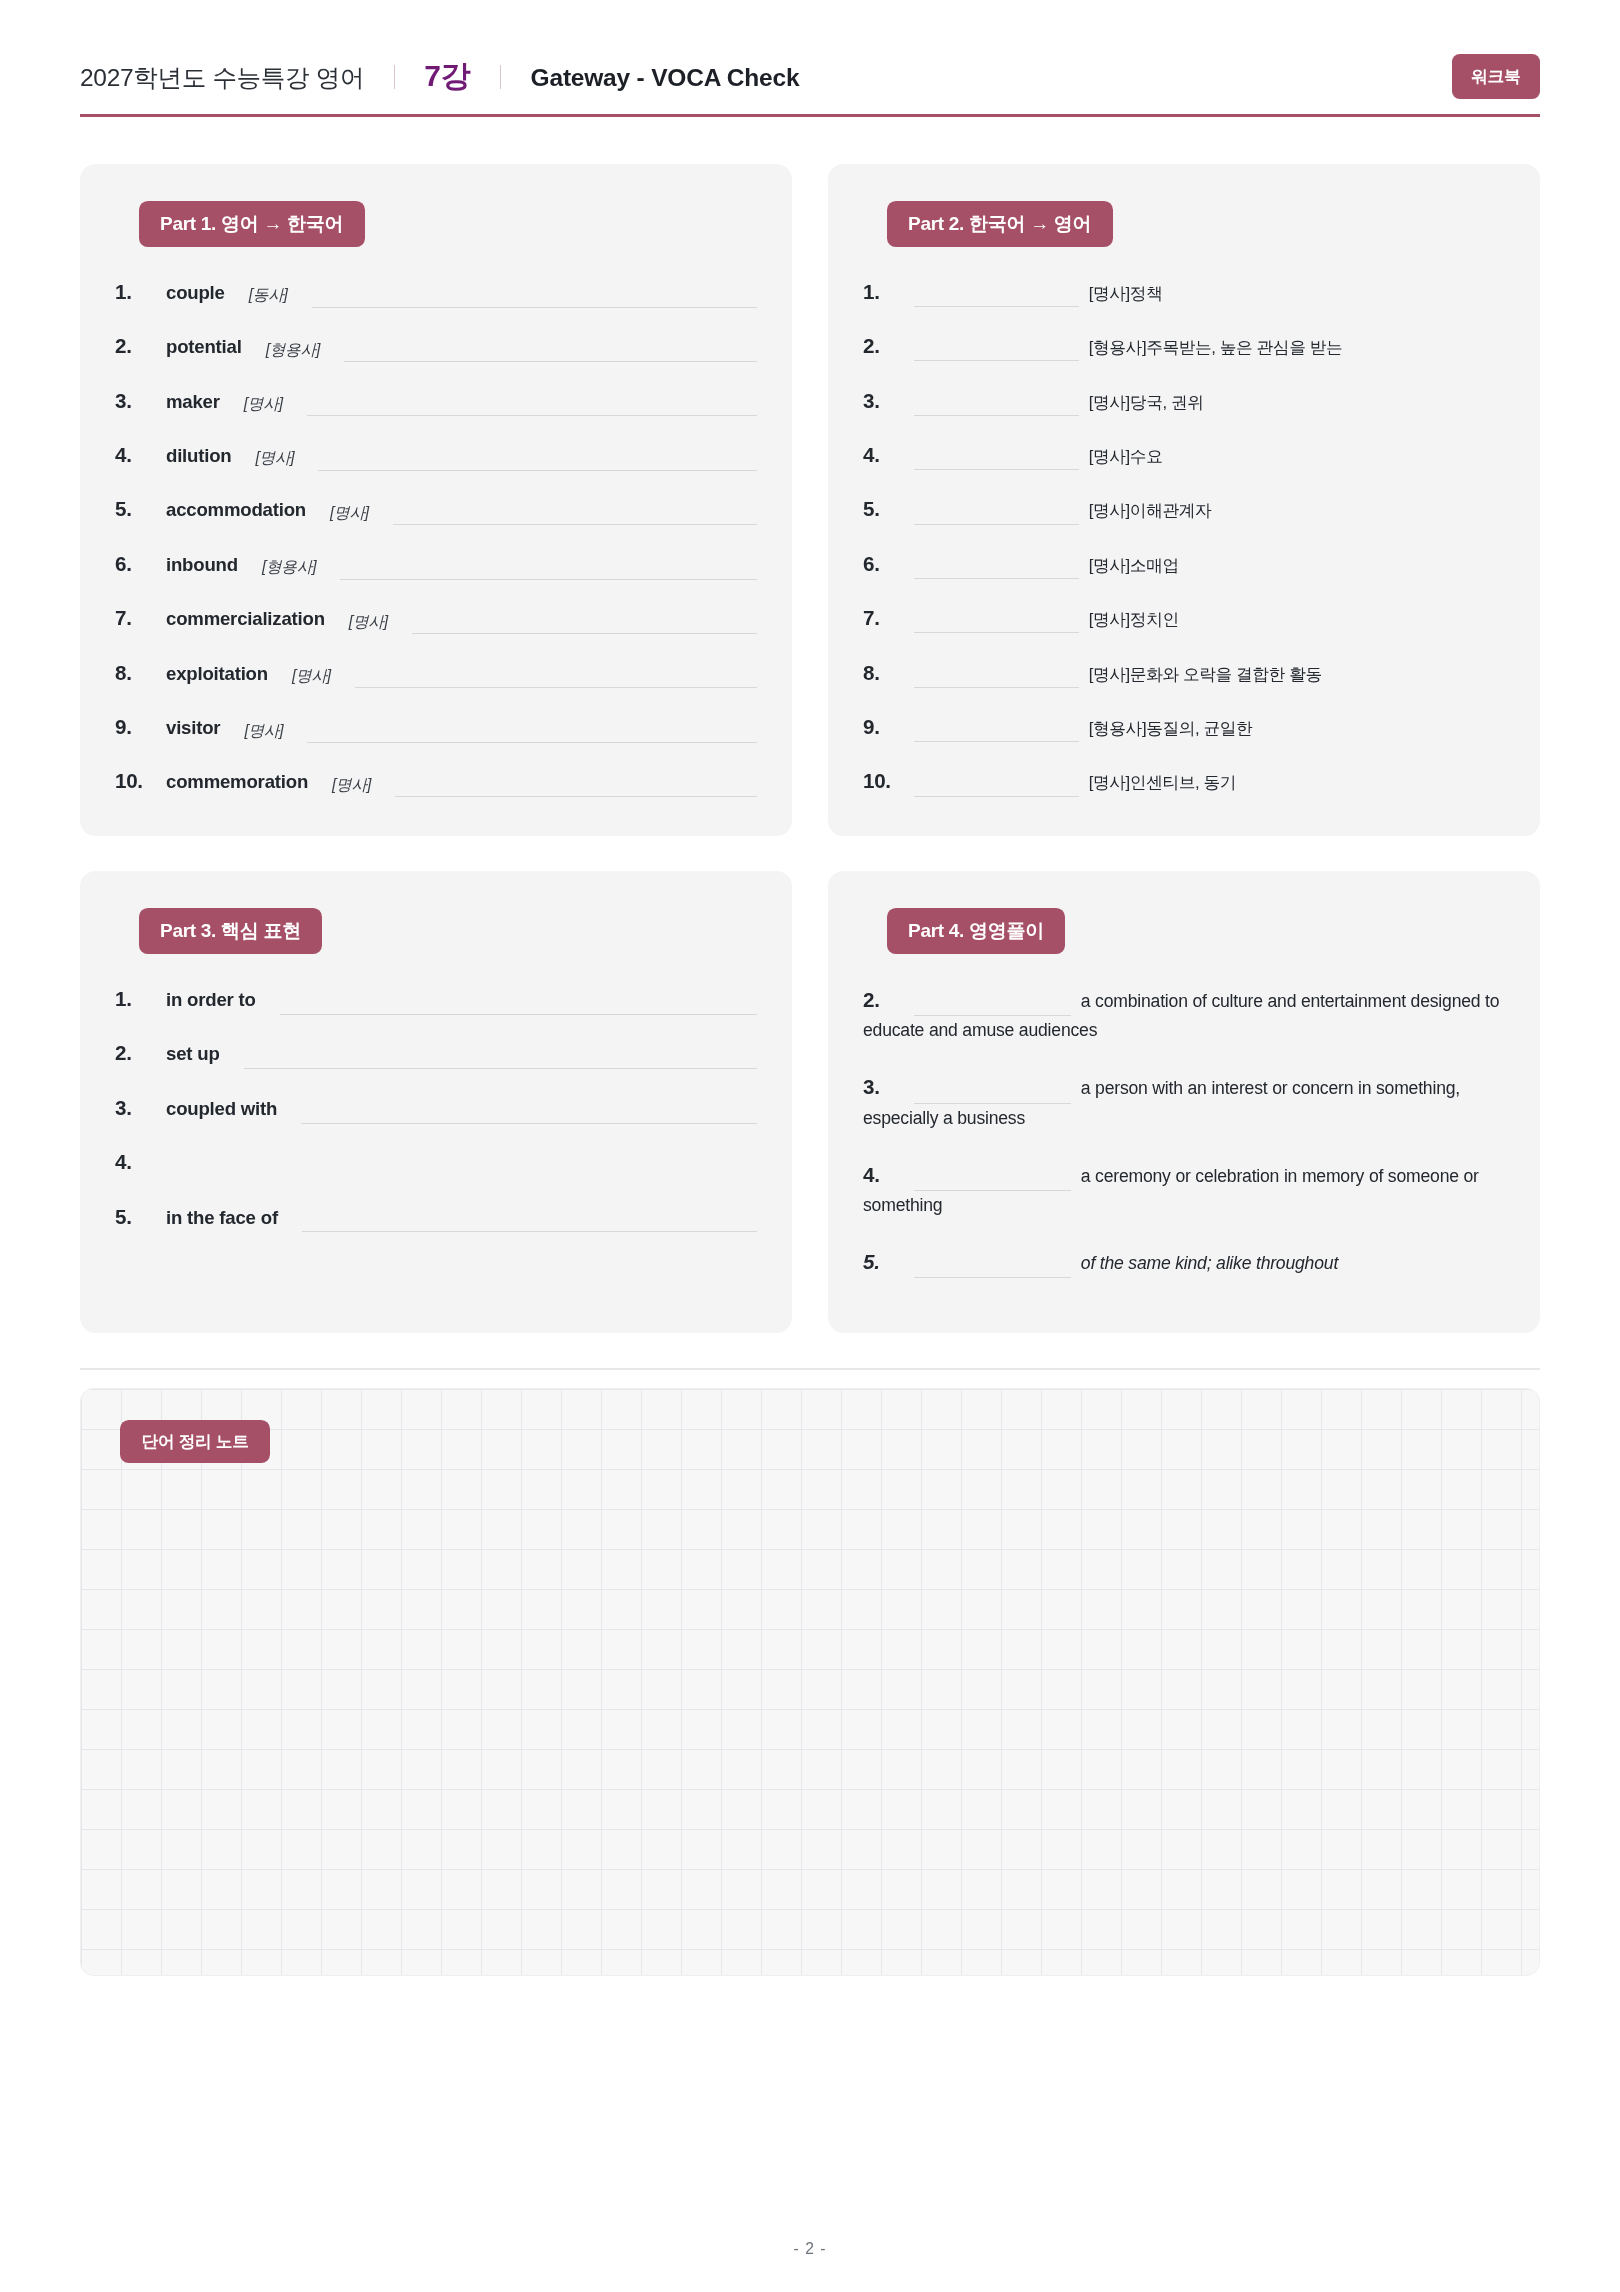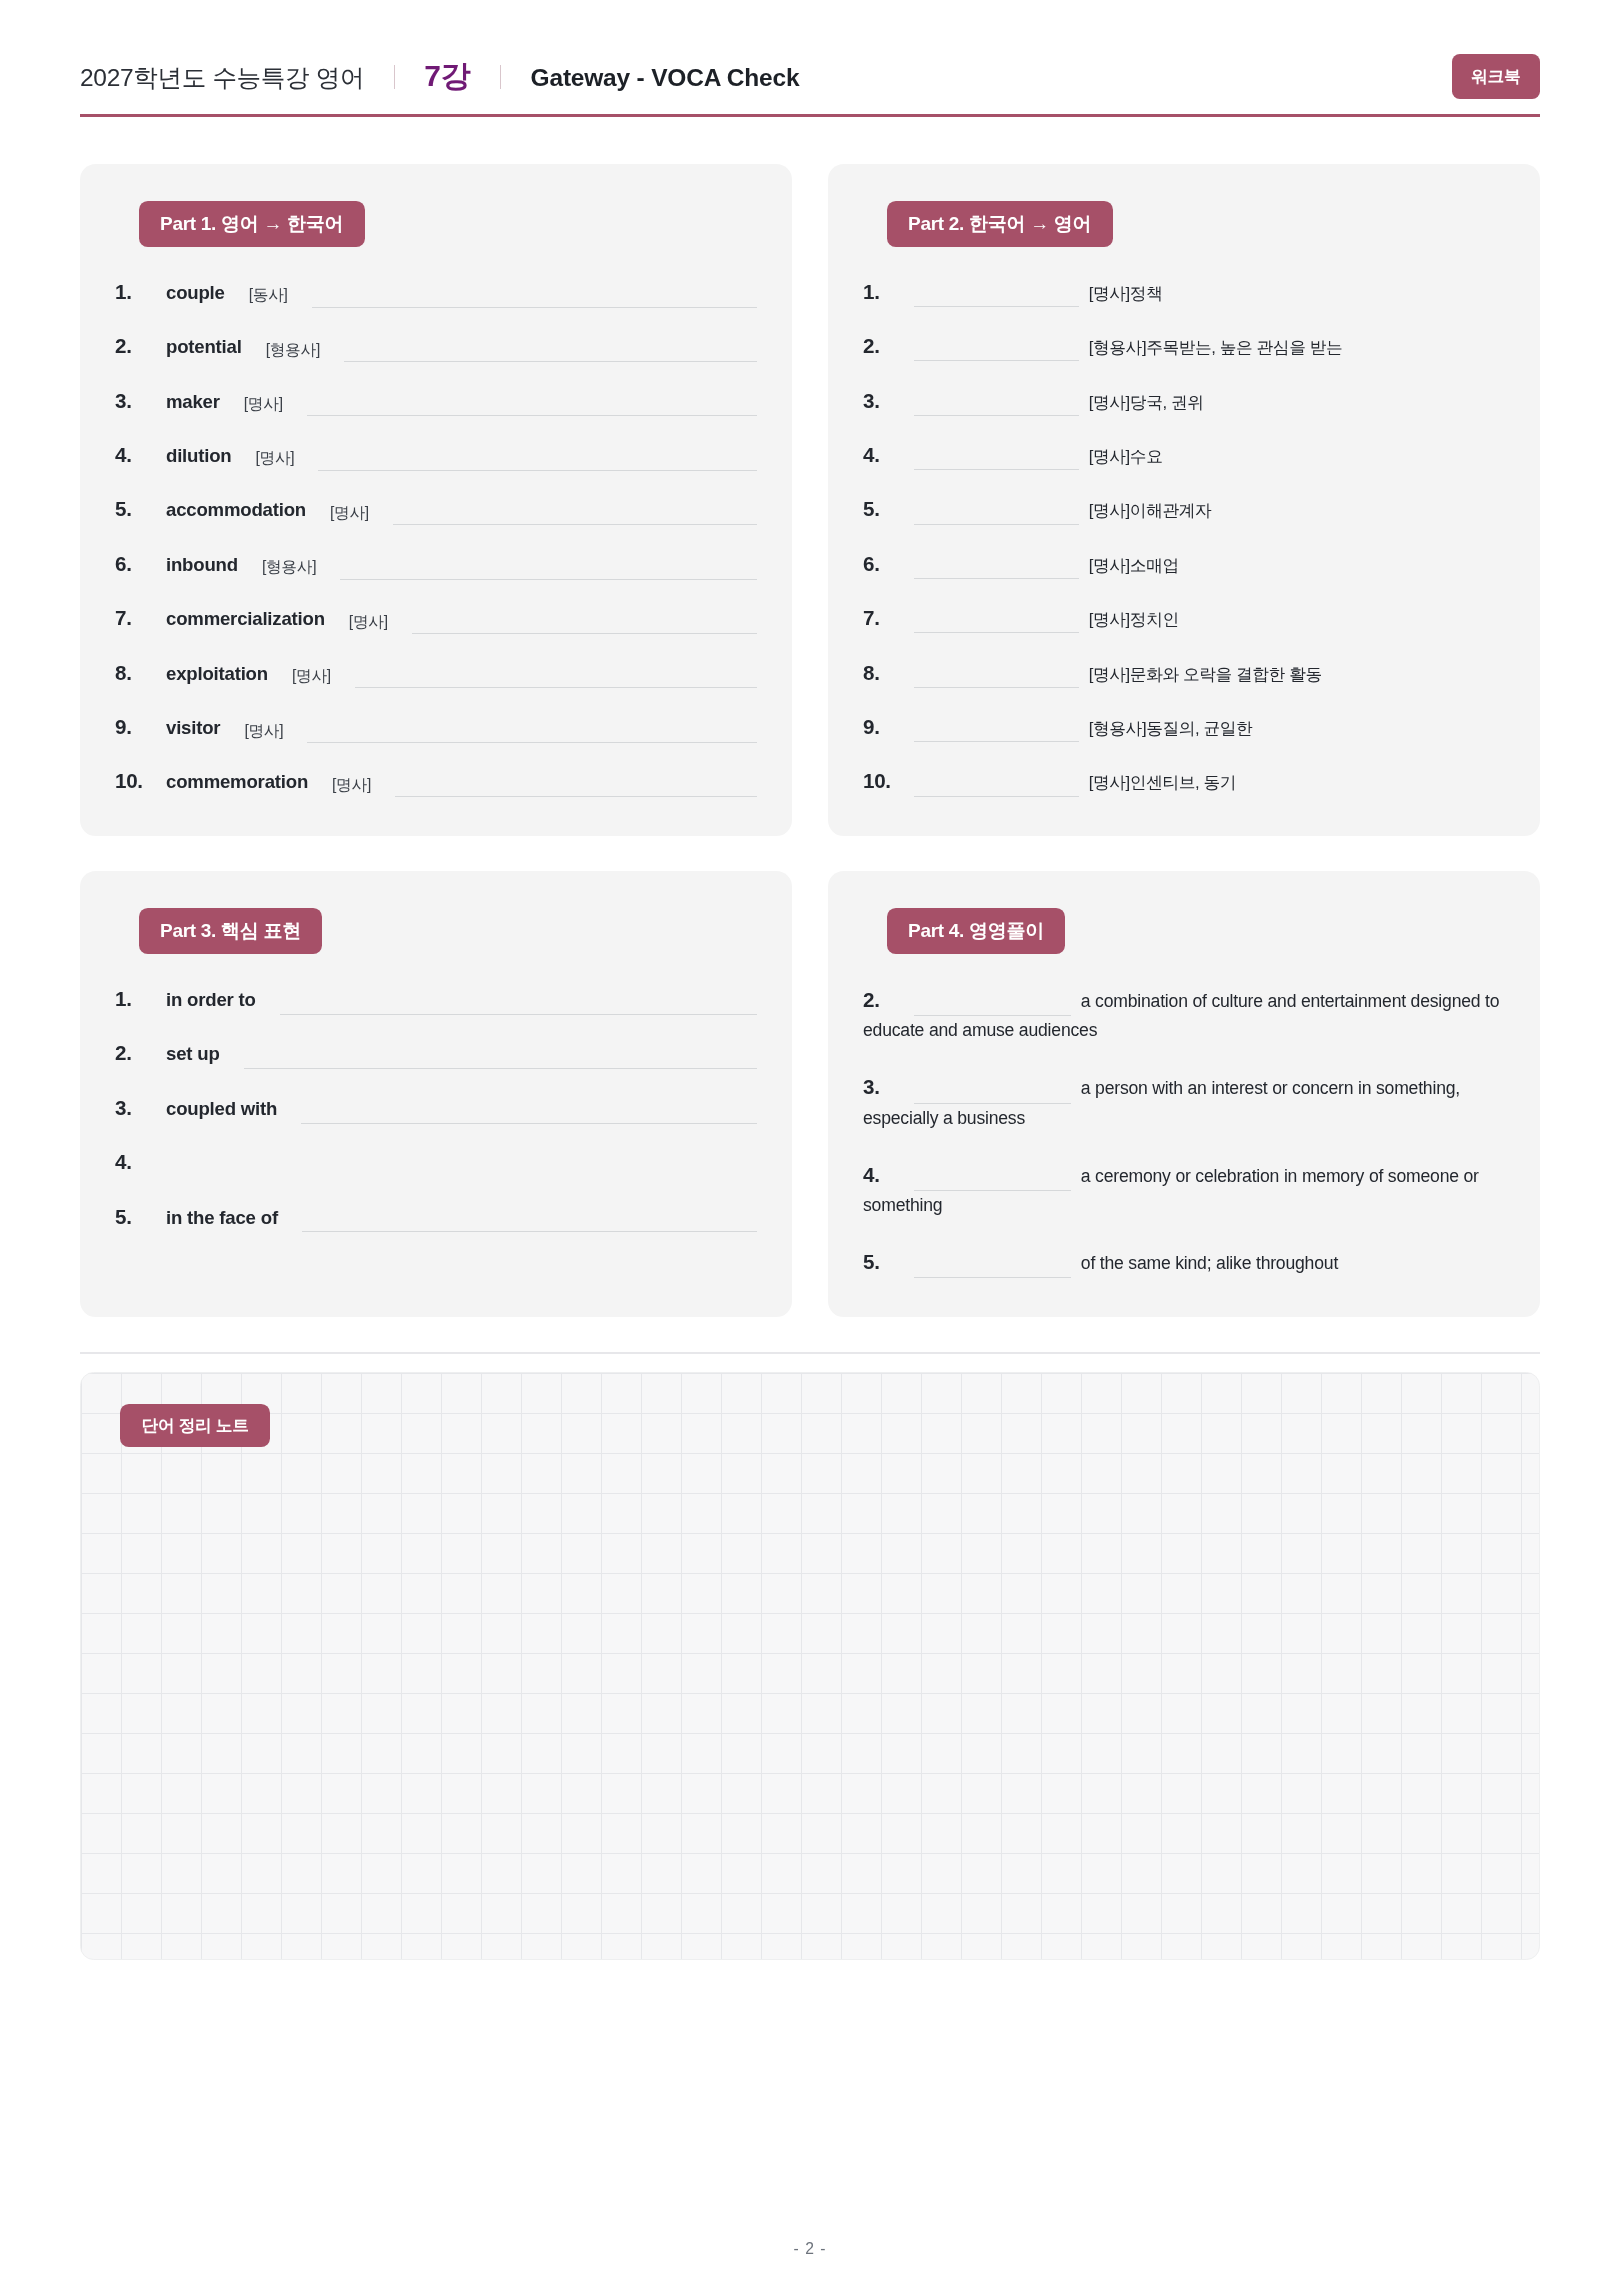--- a/index.html
+++ b/index.html
@@ -133,20 +133,21 @@
     font-weight: 700;
     color: #23272e;
     letter-spacing: -0.2px;
     white-space: nowrap;
   }
   .pos {
     font-size: 15.7px;
     font-weight: 400;
     color: #3a3f47;
     letter-spacing: -0.3px;
+    font-style: italic;
   }
   .fill-rule {
     display: inline-block;
     vertical-align: bottom;
     border-bottom: 1px solid #d6d8da;
     height: 21.6px;
     min-width: 176px;
   }
   .p1-line {
     display: flex;
@@ -170,21 +171,21 @@
     color: #23272e;
     letter-spacing: -0.4px;
   }
 
   
   .p4-item {
     margin-bottom: 25.5px;
     font-size: 17.6px;
     line-height: 1.62;
   }
-  .p4-item:last-child { margin-bottom: 0; }
+  .p4-item:last-child { margin-bottom: 16px; font-style: italic; }
   .p4-num {
     font-size: 20.6px;
     font-weight: 700;
     display: inline-block;
     width: 51px;
     vertical-align: baseline;
     letter-spacing: -0.3px;
   }
   .p4-blank {
     display: inline-block;

